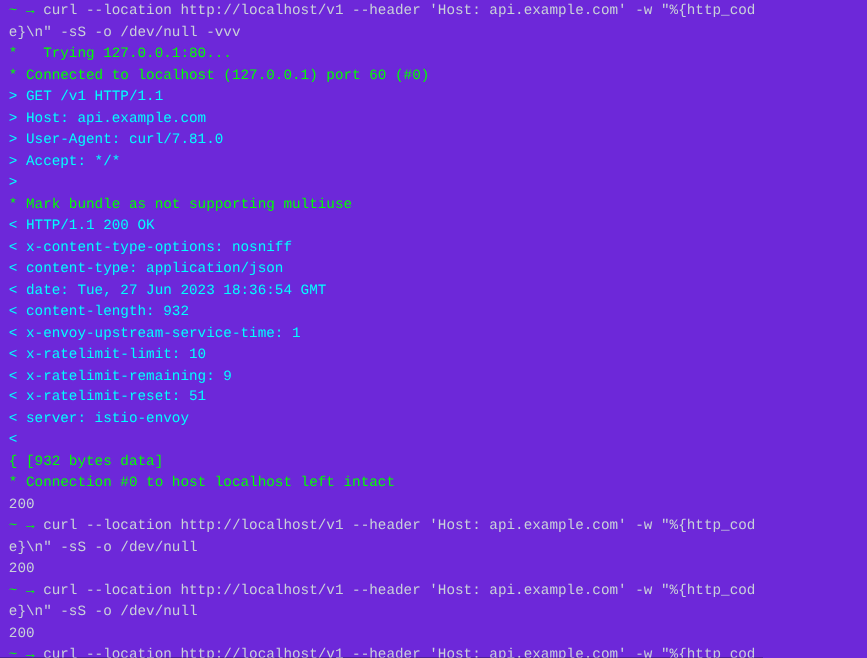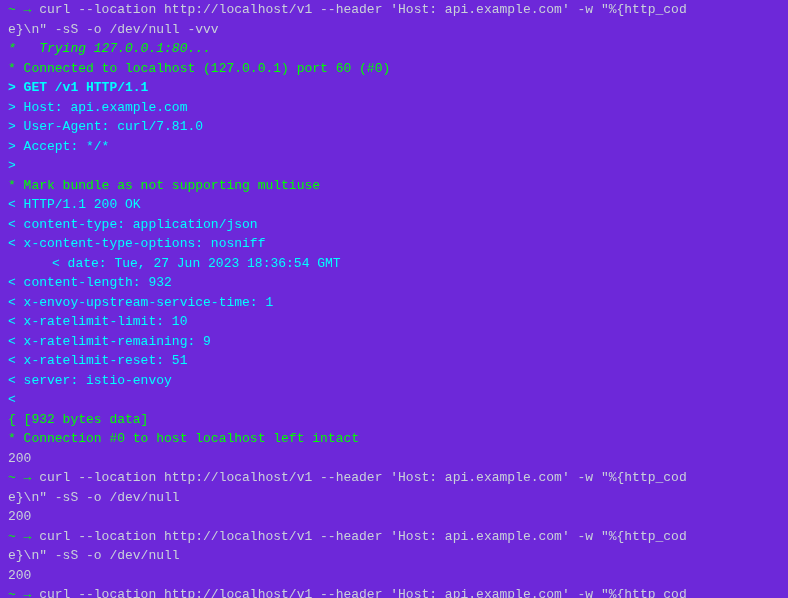--- a/index.html
+++ b/index.html
@@ -31,32 +31,32 @@
       white-space: pre;
       display: block;
     }
   </style>
 </head>
 <body>
 
 <div class="terminal">
   <span class="line"><span style="color:#00ff00;">~ →</span><span style="color:#c9d1d9;"> curl --location http://localhost/v1 --header </span><span style="color:#c9d1d9;">'Host: api.example.com'</span><span style="color:#c9d1d9;"> -w "%{http_cod</span></span>
   <span class="line"><span style="color:#c9d1d9;">e}\n" -sS -o /dev/null -vvv</span></span>
-  <span class="line"><span style="color:#00ff00;font-style:italic;">*   Trying 127.0.0.1:80...</span></span>
+  <span class="line"><span style="color:#00ff00;">*   Trying 127.0.0.1:80...</span></span>
   <span class="line"><span style="color:#00ff00;">* Connected to localhost (127.0.0.1) port 60 (#0)</span></span>
-  <span class="line"><span style="color:#00ffff;font-weight:bold;">&gt; GET /v1 HTTP/1.1</span></span>
+  <span class="line"><span style="color:#00ffff;">&gt; GET /v1 HTTP/1.1</span></span>
   <span class="line"><span style="color:#00ffff;">&gt; Host: api.example.com</span></span>
   <span class="line"><span style="color:#00ffff;">&gt; User-Agent: curl/7.81.0</span></span>
   <span class="line"><span style="color:#00ffff;">&gt; Accept: */*</span></span>
   <span class="line"><span style="color:#00ffff;">&gt;</span></span>
   <span class="line"><span style="color:#00ff00;">* Mark bundle as not supporting multiuse</span></span>
   <span class="line"><span style="color:#00ffff;">&lt; HTTP/1.1 200 OK</span></span>
+  <span class="line"><span style="color:#00ffff;">&lt; x-content-type-options: nosniff</span></span>
   <span class="line"><span style="color:#00ffff;">&lt; content-type: application/json</span></span>
-  <span class="line"><span style="color:#00ffff;">&lt; x-content-type-options: nosniff</span></span>
-  <span class="line"><span style="color:#00ffff;margin-left:44px;">&lt; date: Tue, 27 Jun 2023 18:36:54 GMT</span></span>
+  <span class="line"><span style="color:#00ffff;">&lt; date: Tue, 27 Jun 2023 18:36:54 GMT</span></span>
   <span class="line"><span style="color:#00ffff;">&lt; content-length: 932</span></span>
   <span class="line"><span style="color:#00ffff;margin-top:16px;">&lt; x-envoy-upstream-service-time: 1</span></span>
   <span class="line"><span style="color:#00ffff;">&lt; x-ratelimit-limit: 10</span></span>
   <span class="line"><span style="color:#00ffff;">&lt; x-ratelimit-remaining: 9</span></span>
   <span class="line"><span style="color:#00ffff;">&lt; x-ratelimit-reset: 51</span></span>
   <span class="line"><span style="color:#00ffff;">&lt; server: istio-envoy</span></span>
   <span class="line"><span style="color:#00ffff;">&lt;</span></span>
   <span class="line"><span style="color:#00ff00;">{ [932 bytes data]</span></span>
   <span class="line"><span style="color:#00ff00;">* Connection #0 to host localhost left intact</span></span>
   <span class="line"><span style="color:#c9d1d9;">200</span></span>

